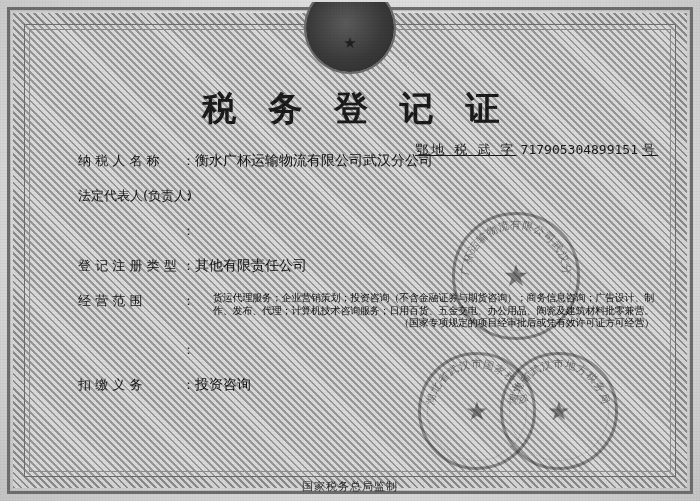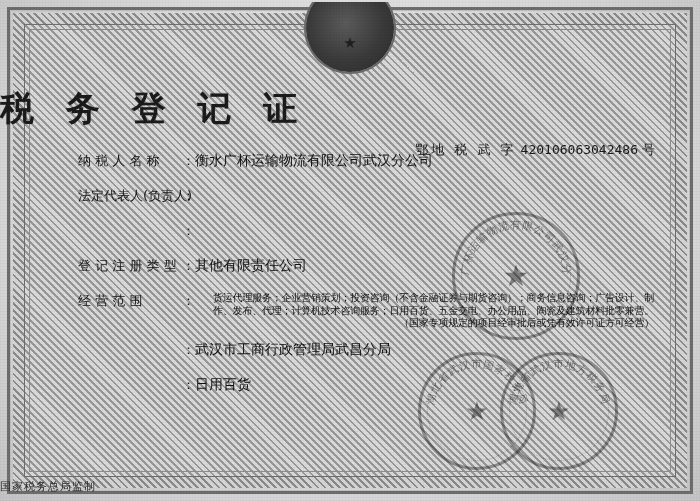--- a/index.html
+++ b/index.html
@@ -92,42 +92,43 @@
     top: 34px;
     transform: translateX(-50%);
     color: #1f1f1f;
     font-size: 15px;
     line-height: 15px;
   }
 
   
   .title {
     position: absolute;
-    left: 0; right: 0;
+    left: 12px; right: 0;
     top: 86px;
+    text-align: center;
     font-family: "DejaVu Serif", "Liberation Serif", serif;
     font-weight: bold;
     font-size: 34px;
     letter-spacing: 10px;
     color: #1b1b1b;
     text-shadow: 0 0 1px rgba(0,0,0,.35);
   }
 
   
   .serial {
     position: absolute;
     right: 42px;
     top: 141px;
     font-family: "DejaVu Sans", "Liberation Sans", sans-serif;
     font-size: 13px;
     color: #1b1b1b;
     letter-spacing: 1px;
     white-space: nowrap;
   }
-  .serial .lbl { letter-spacing: 3px; }
+  .serial .lbl { letter-spacing: 3px; text-decoration: underline; }
   .serial .num {
     font-family: "DejaVu Sans Mono", "Liberation Mono", monospace;
     font-size: 13px;
     letter-spacing: 0px;
     margin: 0 4px;
   }
 
   
   .fields {
     position: absolute;
@@ -184,20 +185,21 @@
     color: #141414;
     letter-spacing: 3px;
     white-space: nowrap;
   }
 
   
   .footer {
     position: absolute;
     left: 0; right: 0;
     bottom: 7px;
+    text-align: center;
     font-size: 11px;
     color: #2a2a2a;
     letter-spacing: 1px;
   }
 
   
   .seal {
     position: absolute;
     border-radius: 50%;
     border: 3px solid rgba(60,60,60,0.75);
@@ -270,21 +272,21 @@
   <div class="border-inner2"></div>
 
   <div class="emblem">
     <div class="disc"></div>
     <div class="star">★</div>
   </div>
 
   <div class="title">税 务 登 记 证</div>
 
   <div class="serial">
-    <span class="lbl">鄂地 税 武 字</span><span class="num">420106063042486</span><span class="lbl">号</span>
+    <span class="lbl">鄂地 税 武 字</span><span class="num">717905304899151</span><span class="lbl">号</span>
   </div>
 
   <div class="fields">
 
     <div class="row">
       <span class="label sp0">纳 税 人 名 称</span>
       <span class="colon">：</span>
       <span class="value big">衡水广杯运输物流有限公司武汉分公司</span>
     </div>
 
@@ -304,26 +306,26 @@
     </div>
 
     <div class="row" style="min-height:44px">
       <span class="label sp0">经 营 范 围</span>
       <span class="colon">：</span>
       <span class="value small">货运代理服务；企业营销策划；投资咨询（不含金融证券与期货咨询）；商务信息咨询；广告设计、制作、发布、代理；计算机技术咨询服务；日用百货、五金交电、办公用品、陶瓷及建筑材料批零兼营。（国家专项规定的项目经审批后或凭有效许可证方可经营）</span>
     </div>
 
     <div class="row">
       <span class="colon">：</span>
-      <span class="value big">武汉市工商行政管理局武昌分局</span>
-    </div>
-
-    <div class="row">
-      <span class="colon">：</span>
-      <span class="value big">日用百货</span>
+    </div>
+
+    <div class="row">
+      <span class="label sp0">扣 缴 义 务</span>
+      <span class="colon">：</span>
+      <span class="value big">投资咨询</span>
     </div>
 
   </div>
 
 
   <div class="seal" id="seal-company">
     <div class="ring"></div>
     <svg class="seal-arc" viewBox="0 0 128 128">
       <defs>
         <path id="arcCompany" d="M 14,64 A 50,50 0 1 1 114,64"></path>

